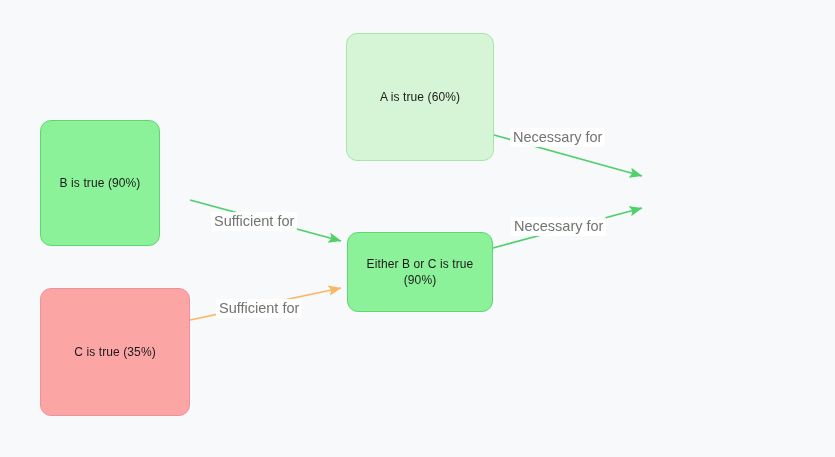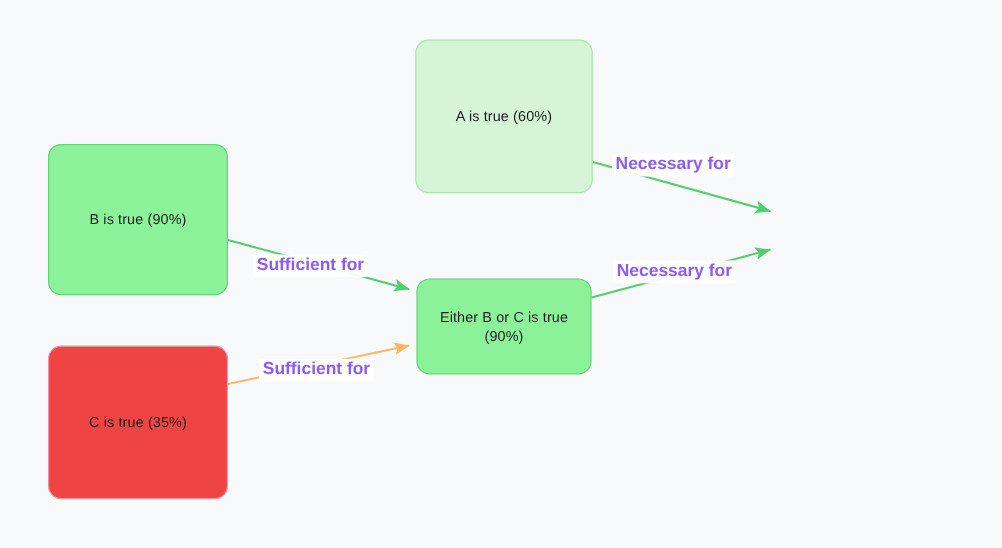--- a/index.html
+++ b/index.html
@@ -37,28 +37,27 @@
     line-height: 16px;
     letter-spacing: 0.1px;
     padding: 5px 10px;
   }
   .node-label {
     display: block;
     white-space: pre-line;
   }
   .edge-label {
     position: absolute;
-    color: #8b5cf6;
+    color: #737373;
     font-size: 14.5px;
     line-height: 17px;
     white-space: nowrap;
     background: rgba(255,255,255,0.92);
     padding: 1px 3px;
     border-radius: 2px;
-    font-weight: bold;
   }
 </style>
 </head>
 <body>
 
 <div id="canvas" style="background: rgb(247, 249, 251);">
 
   <svg id="edge-layer" viewBox="0 0 835 457">
     <defs>
       <marker id="arrow-green" markerWidth="9" markerHeight="9" refX="7.4" refY="3.1" orient="auto" markerUnits="strokeWidth">
@@ -75,25 +74,25 @@
 
     <path d="M494,135 L642,176" stroke="#4fd06a" stroke-width="1.7" fill="none" marker-end="url(#arrow-green)"></path>
 
     <path d="M493,248 L642,208" stroke="#4fd06a" stroke-width="1.7" fill="none" marker-end="url(#arrow-green)"></path>
   </svg>
 
   <div class="node" id="node-a" style="left: 346px; top: 33px; width: 148px; height: 128px; background: rgb(214, 245, 214); border-color: rgb(168, 230, 168);">
     <span class="node-label">A is true (60%)</span>
   </div>
 
-  <div class="node" id="node-b" style="left: 40px; top: 120px; width: 150px; height: 126px; background: rgb(140, 242, 154); border-color: rgb(95, 213, 115);">
+  <div class="node" id="node-b" style="left: 40px; top: 120px; width: 120px; height: 126px; background: rgb(140, 242, 154); border-color: rgb(95, 213, 115);">
     <span class="node-label">B is true (90%)</span>
   </div>
 
-  <div class="node" id="node-c" style="left: 40px; top: 288px; width: 150px; height: 128px; background: #ef4444; border-color: rgb(240, 143, 160);">
+  <div class="node" id="node-c" style="left: 40px; top: 288px; width: 150px; height: 128px; background: #fca5a5; border-color: rgb(240, 143, 160);">
     <span class="node-label">C is true (35%)</span>
   </div>
 
   <div class="node" id="node-bc" style="left: 347px; top: 232px; width: 146px; height: 80px; background: rgb(140, 242, 154); border-color: rgb(95, 213, 115);">
     <span class="node-label">Either B or C is true
 (90%)</span>
   </div>
 
 
   <div class="edge-label" id="label-b-bc" style="left: 211px; top: 212px;">Sufficient for</div>

